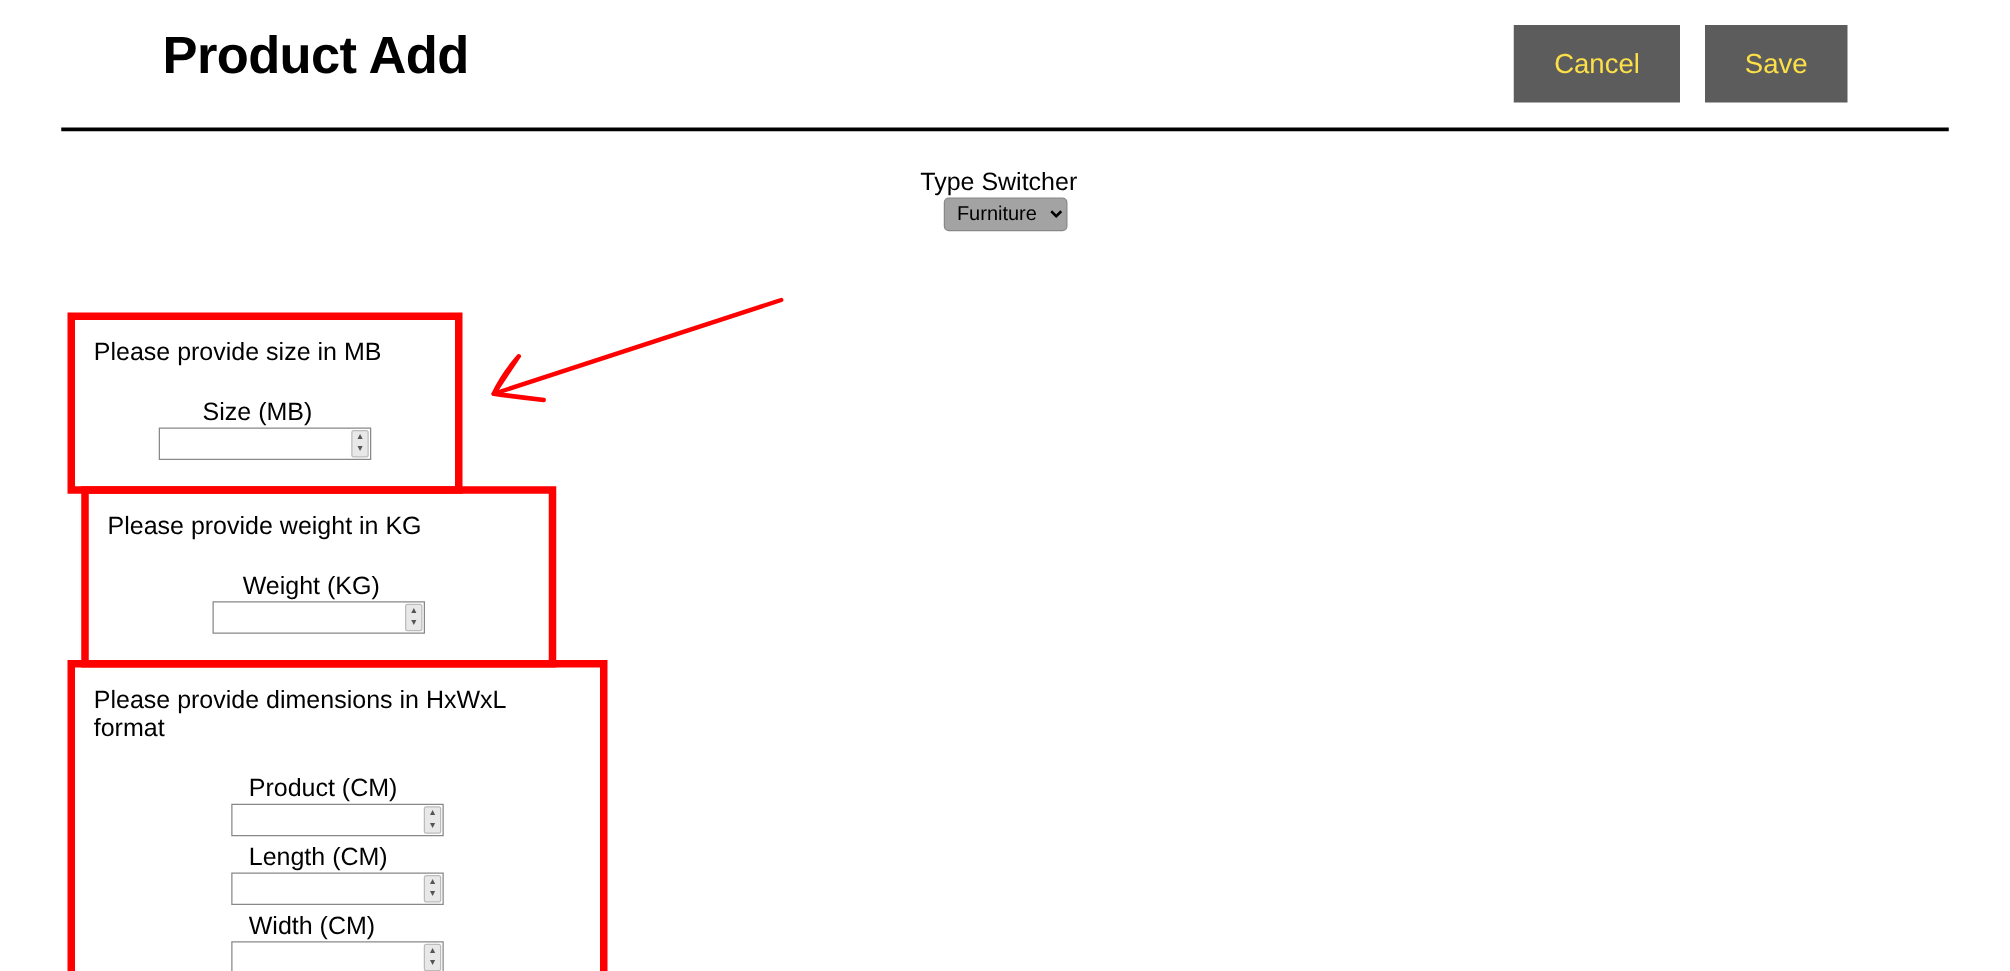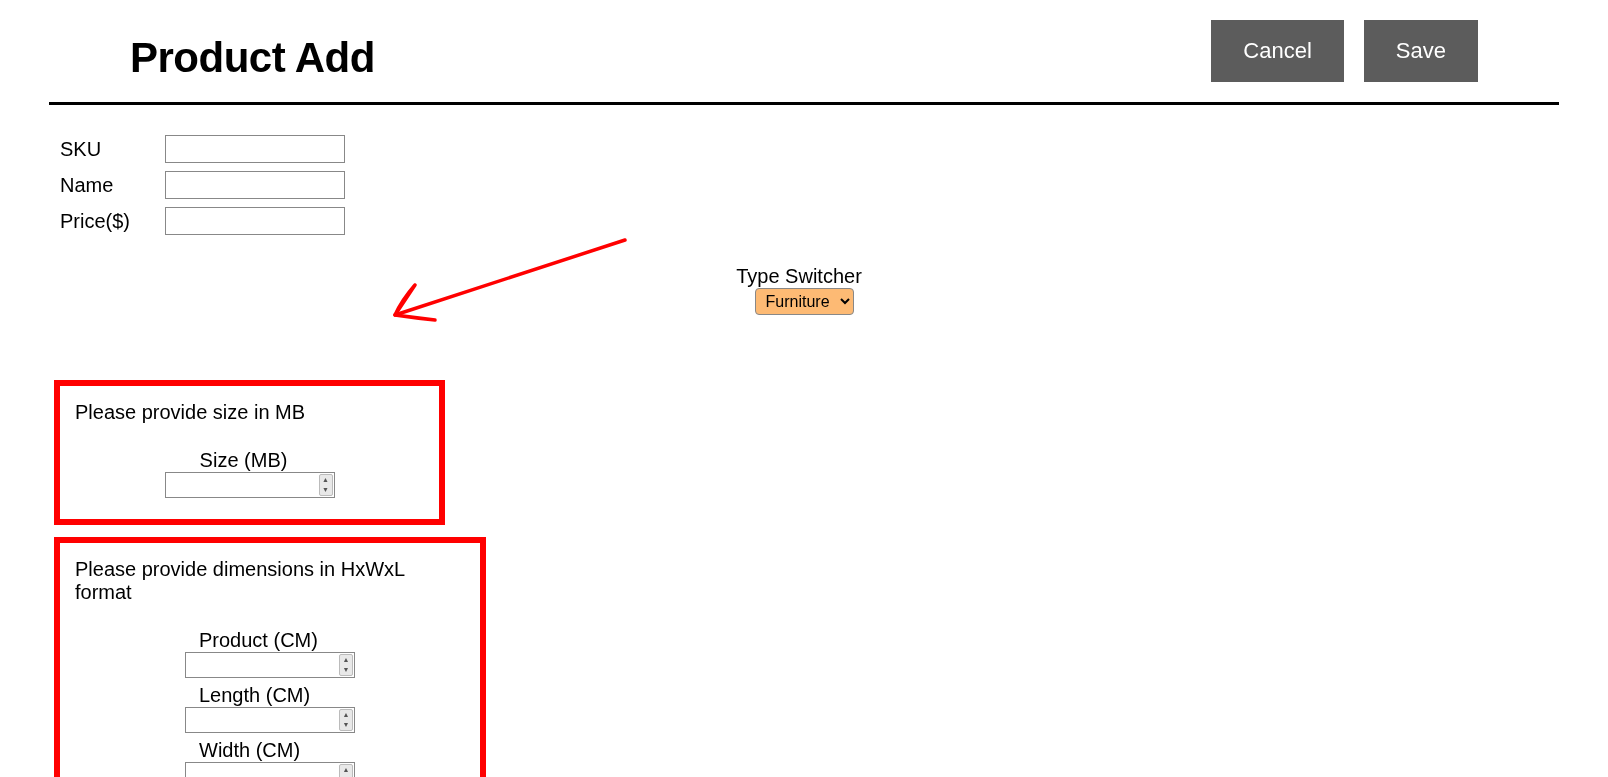--- a/index.html
+++ b/index.html
@@ -13,35 +13,35 @@
       color: #000000;
       padding: 0;
     }
     .container {
       width: 100%;
       max-width: 1608px;
     }
     .header {
       display: flex;
       justify-content: space-between;
-      align-items: flex-end;
+      align-items: flex-start;
       padding: 20px 130px 20px 130px;
     }
     .header h1 {
       font-size: 42px;
       font-weight: 900;
       letter-spacing: -0.5px;
     }
     .header-buttons {
       display: flex;
       gap: 20px;
     }
     .btn {
       background: #5c5c5c;
-      color: #ffffff;
+      color: #fde047;
       border: none;
       padding: 18px 32px;
       font-size: 22px;
       cursor: pointer;
       font-family: inherit;
     }
     .hr-line {
       border: none;
       border-top: 3px solid #000000;
       margin: 0 49px 30px 49px;
@@ -79,36 +79,36 @@
     }
     .type-label {
       font-size: 20px;
       margin-right: 10px;
     }
     .type-select {
       font-size: 16px;
       padding: 3px 6px;
       border: 1px solid #888;
       border-radius: 4px;
-      background: #fdba74;
+      background: #a3a3a3;
     }
     .arrow-annotation {
       position: absolute;
       left: 340px;
       top: 95px;
       pointer-events: none;
     }
     .hint-box {
       border: 6px solid #ff0000;
       padding: 15px 15px 15px 15px;
       display: inline-block;
       margin-left: -6px;
     }
     .hint-box-size {
-      width: 391px;
+      width: 316px;
       margin-bottom: -6px;
       margin-left: -6px;
     }
     .hint-box-weight {
       width: 380px;
       margin-left: 5px;
       margin-bottom: -6px;
     }
     .hint-box-dim {
       width: 432px;
@@ -171,34 +171,20 @@
     <div class="header-buttons">
       <button class="btn">Cancel</button>
       <button class="btn">Save</button>
     </div>
   </div>
 
   <hr class="hr-line">
 
   <div class="form-area">
 
-    <div class="basic-fields">
-      <div class="field-row">
-        <span class="field-label">SKU</span>
-        <input class="field-input" type="text" value="" style="">
-      </div>
-      <div class="field-row">
-        <span class="field-label">Name</span>
-        <input class="field-input" type="text" value="" style="">
-      </div>
-      <div class="field-row">
-        <span class="field-label">Price($)</span>
-        <input class="field-input" type="text" value="" style="">
-      </div>
-    </div>
 
     <div class="type-row">
       <span class="type-label">Type Switcher</span>
       <select class="type-select">
         <option>Furniture</option>
       </select>
     </div>
 
     <svg class="arrow-annotation" width="300" height="120">
       <path d="M 285 10 L 55 85" stroke="#ff0000" stroke-width="3.5" fill="none" stroke-linecap="round"></path>
@@ -215,20 +201,33 @@
           <input class="sub-field-input" type="text" value="" style="">
           <span class="spinner">
               <span>▲</span>
               <span>▼</span>
             </span>
         </span>
       </div>
     </div>
     <br>
 
+    <div class="hint-box hint-box-weight">
+      <div class="hint-text">Please provide weight in KG</div>
+      <div class="sub-field-row">
+        <span class="sub-field-label">Weight (KG)</span>
+        <span class="number-input-wrap">
+          <input class="sub-field-input" type="text" value="" style="">
+          <span class="spinner">
+              <span>▲</span>
+              <span>▼</span>
+            </span>
+        </span>
+      </div>
+    </div>
     <br>
 
     <div class="hint-box hint-box-dim">
       <div class="hint-text">Please provide dimensions in HxWxL format</div>
       <div class="sub-field-row">
         <span class="sub-field-label" style="width:130px">Product (CM)</span>
         <span class="number-input-wrap">
           <input class="sub-field-input" type="text" value="" style="">
           <span class="spinner">
               <span>▲</span>

